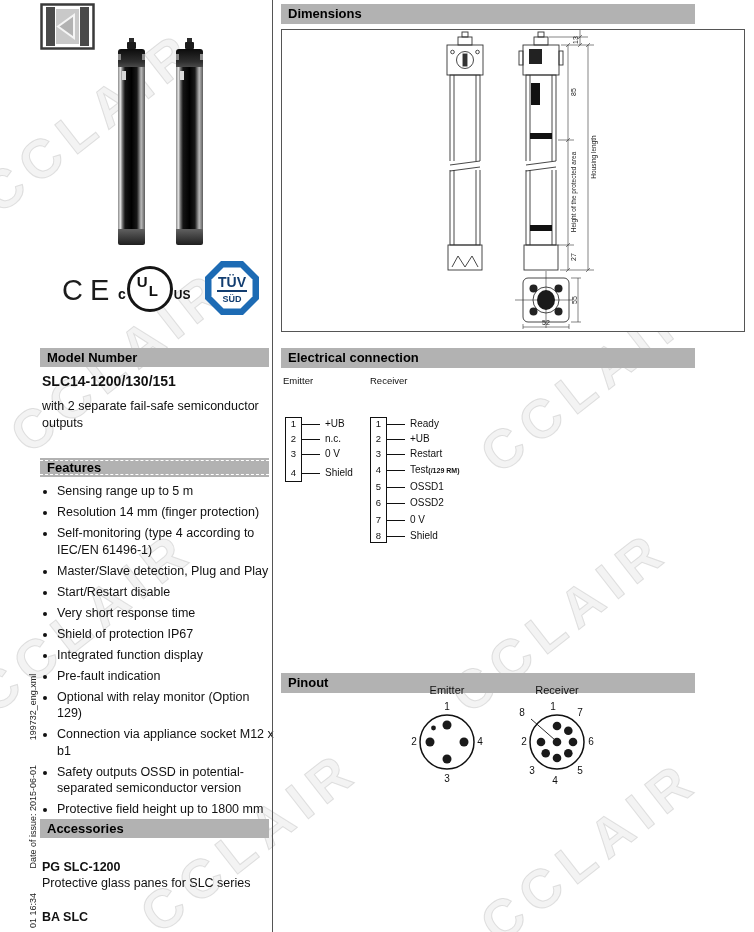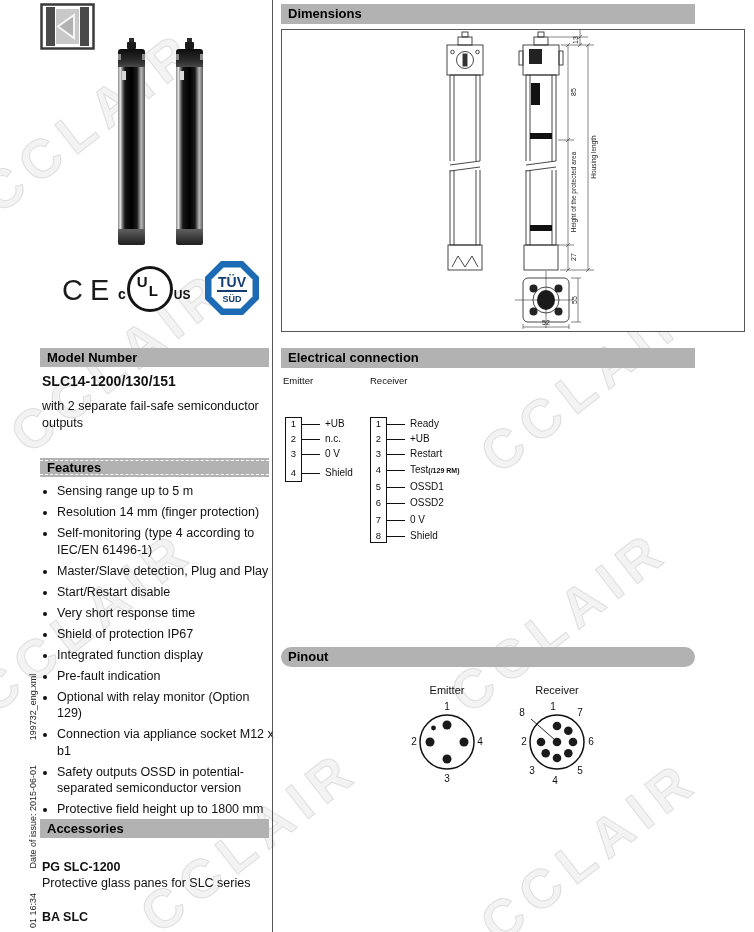--- a/index.html
+++ b/index.html
@@ -47,21 +47,21 @@
   .ul-circle .l{position:absolute;left:19px;top:13px;font-size:15px;font-weight:bold;}
   .ul-us{font-size:12px;font-weight:bold;margin:0 4px 10px 1px;}
   .tuv{position:absolute;left:146px;top:2px;}
 
   
   .lbar,.rbar{position:absolute;height:19px;background:#b2b2b2;color:#000;
       font-size:13px;font-weight:bold;line-height:19px;padding-left:7px;box-sizing:border-box;}
   .lbar{left:40px;width:229px;}
   .rbar{left:281px;width:414px;height:20px;line-height:20px;}
   .bar-model{top:348px;} .bar-features{top:458px;} .bar-accessories{top:819px;}
-  .bar-dimensions{top:4px;} .bar-electrical{top:348px;} .bar-pinout{top:647px;border-radius:10px;}
+  .bar-dimensions{top:4px;} .bar-electrical{top:348px;} .bar-pinout{top:673px;}
   .bar-features::after{content:"";position:absolute;left:0;right:0;top:2px;bottom:2px;
       border-top:1px dashed #fff;border-bottom:1px dashed #fff;pointer-events:none;}
 
   
   .model-number{position:absolute;left:42px;top:373px;font-size:14px;font-weight:bold;}
   .model-desc{position:absolute;left:42px;top:398px;width:226px;font-size:12.5px;line-height:17px;}
   .features-list{position:absolute;left:40px;top:483px;width:234px;}
   .features-list ul{margin:0;padding:0 0 4px 17px;list-style:disc;}
   .features-list li{font-size:12.5px;line-height:16.5px;margin:0 0 4.5px 0;}
   .accessories{position:absolute;left:42px;top:841px;width:226px;font-size:12.5px;line-height:16px;}

